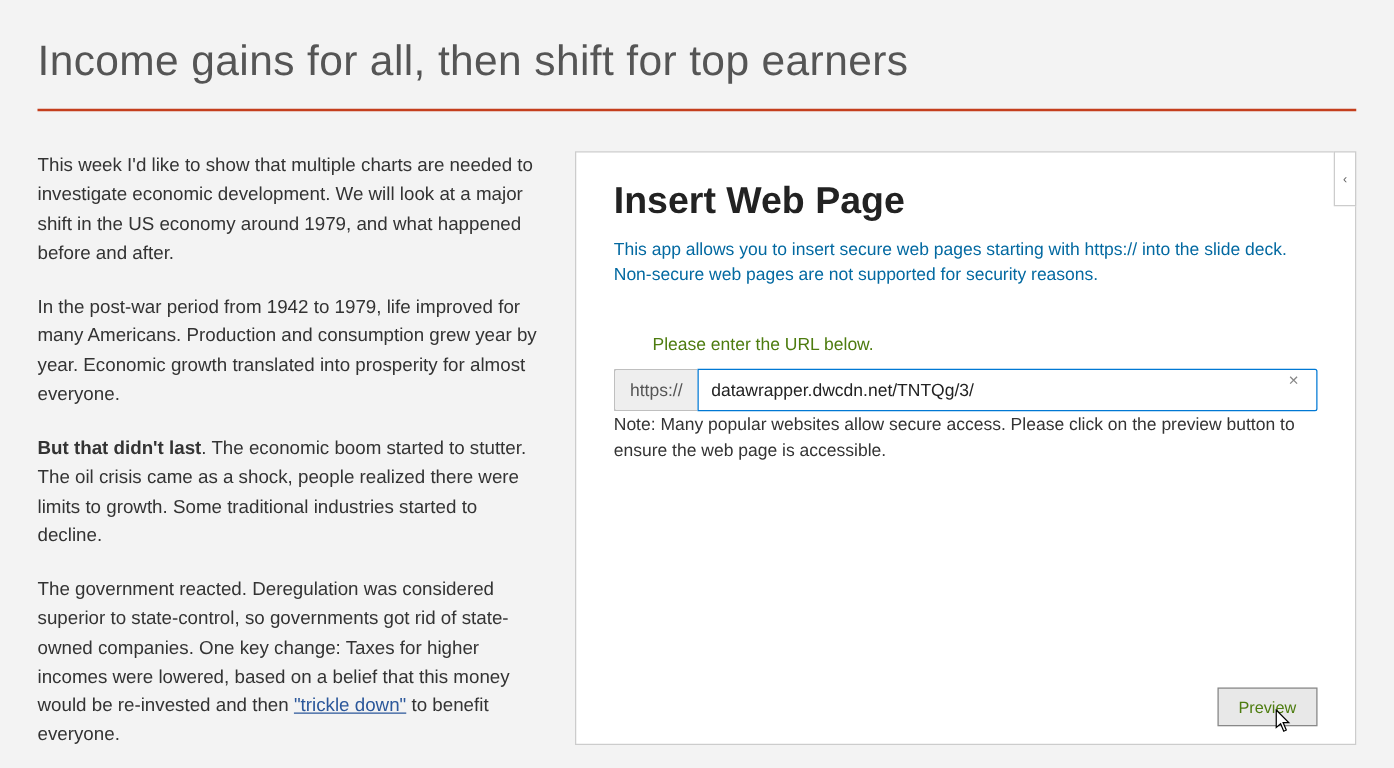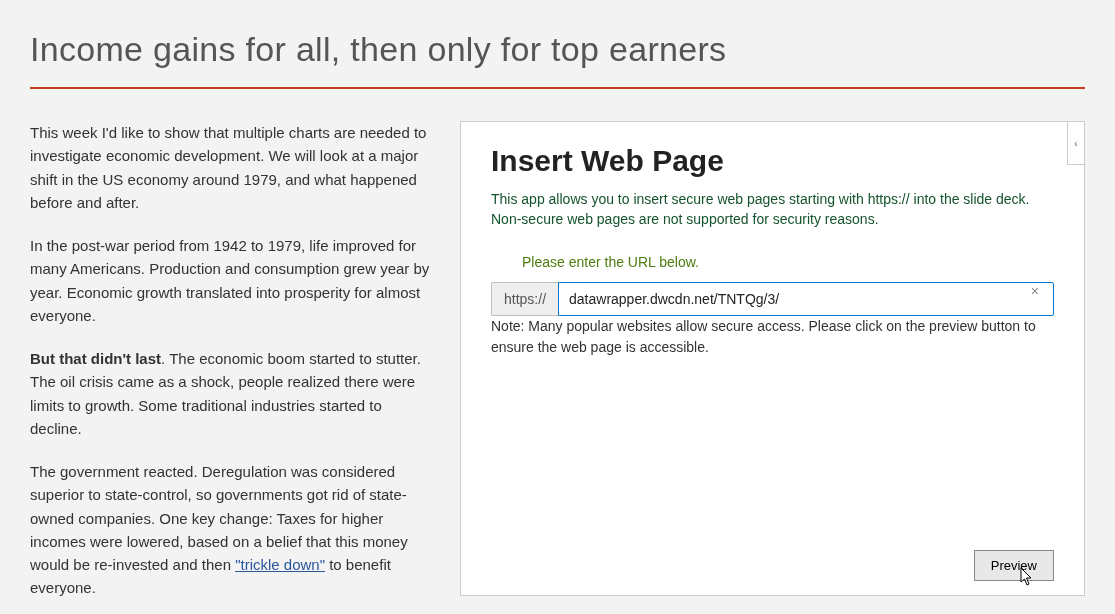--- a/index.html
+++ b/index.html
@@ -71,23 +71,23 @@
       cursor: pointer;
     }
     .panel-title {
       font-size: 30px;
       font-weight: 700;
       color: #222;
       margin-bottom: 12px;
     }
     .panel-desc {
       font-size: 14px;
-      color: #14532d;
+      color: #0369a1;
       line-height: 1.4;
-      margin-bottom: 25px;
+      margin-bottom: 38px;
     }
     .url-label {
       font-size: 14px;
       color: #4d7c0f;
       margin-bottom: 12px;
       margin-left: 31px;
     }
     .url-row {
       display: flex;
       height: 34px;
@@ -132,37 +132,37 @@
       line-height: 1.5;
     }
     .preview-btn {
       position: absolute;
       bottom: 14px;
       right: 30px;
       border: 1px solid #888;
       background: #e8e8e8;
       padding: 7px 16px;
       font-size: 13px;
-      color: #000000;
+      color: #4d7c0f;
       cursor: pointer;
     }
     .cursor {
       position: absolute;
       bottom: 8px;
       right: 48px;
       width: 20px;
       height: 20px;
       pointer-events: none;
     }
   </style>
 </head>
 <body>
 
 <div class="container">
-  <h1 class="page-title">Income gains for all, then only for top earners</h1>
+  <h1 class="page-title">Income gains for all, then shift for top earners</h1>
   <div class="title-underline"></div>
 
   <div class="columns">
     <div class="left-col">
       <p>This week I'd like to show that multiple charts are needed to investigate economic development. We will look at a major shift in the US economy around 1979, and what happened before and after.</p>
       <p>In the post-war period from 1942 to 1979, life improved for many Americans. Production and consumption grew year by year. Economic growth translated into prosperity for almost everyone.</p>
       <p>
         <strong>But that didn't last</strong><span>. The economic boom started to stutter. The oil crisis came as a shock, people realized there were limits to growth. Some traditional industries started to decline.</span>
       </p>
       <p>

